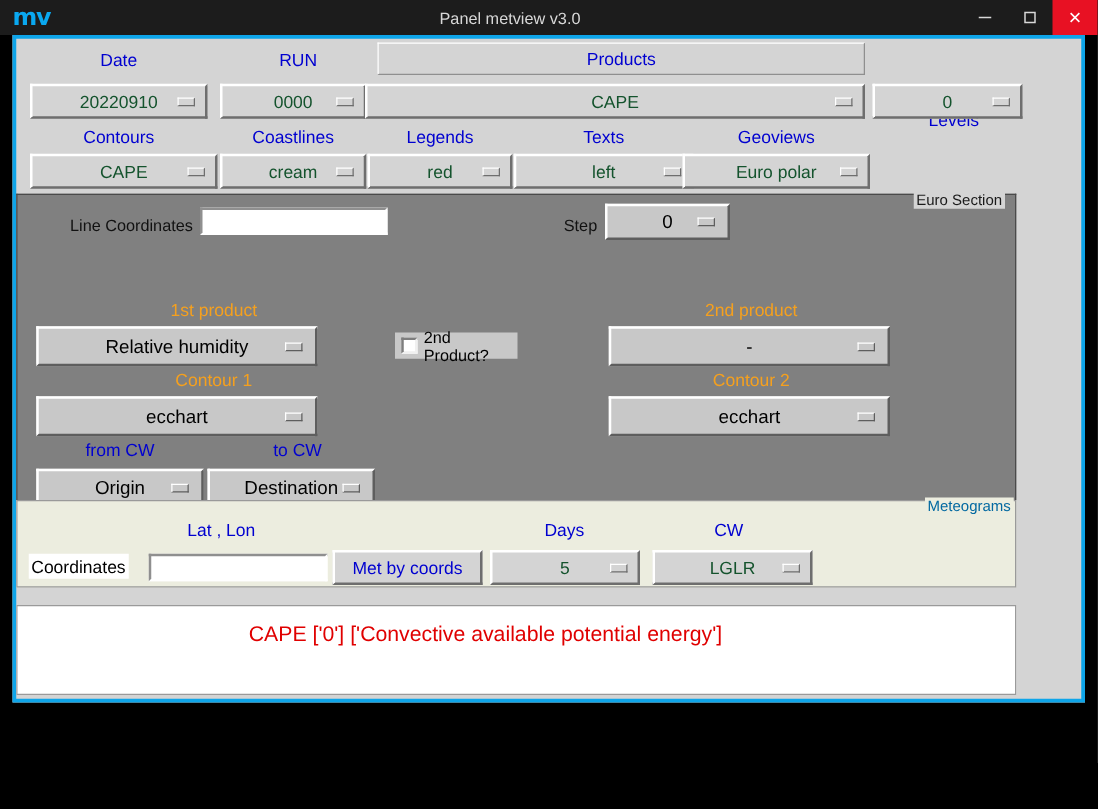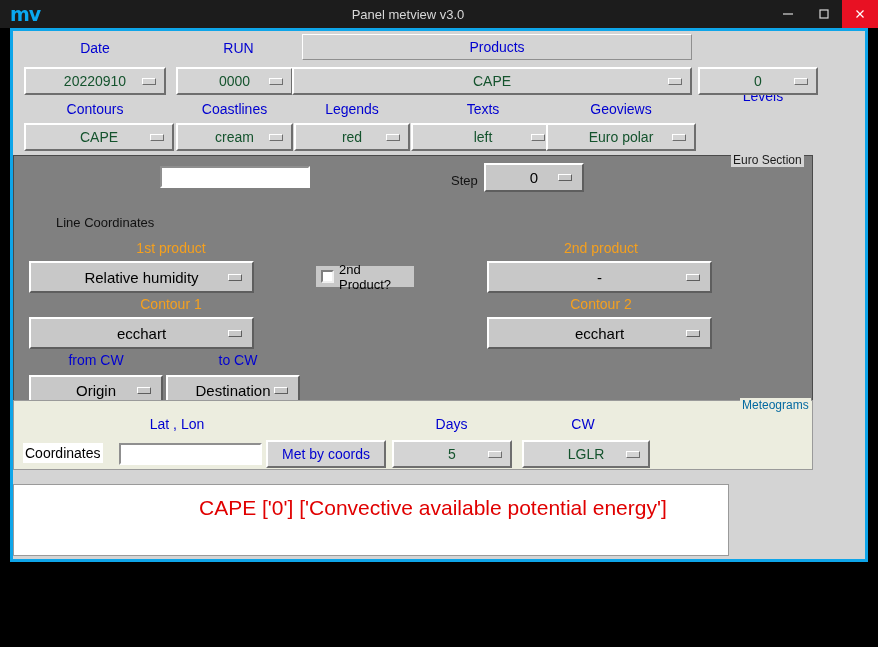--- a/index.html
+++ b/index.html
@@ -261,29 +261,29 @@
     display: flex; align-items: center; justify-content: center;
     color: #0000d0;
     font-size: 14px;
     font-family: "Liberation Sans", sans-serif;
   }
 
   
   #msgbox {
     position: absolute;
     left: 0px; top: 453px;
-    width: 716px; height: 72px;
+    width: 800px; height: 72px;
     background: #ffffff;
     box-sizing: border-box;
     border-top: 1px solid #9a9a9a;
     border-left: 1px solid #9a9a9a;
     border-right: 1px solid #9a9a9a;
     border-bottom: 1px solid #9a9a9a;
     color: #e00000;
-    font-size: 21px;
+    font-size: 17px;
     font-family: "Liberation Sans", sans-serif;
     padding: 10px 0 0 185px;
     line-height: 25px;
   }
 
   #create-btn {
     position: absolute;
     background: #c8c8c8;
     border-top: 2px solid #ffffff;
     border-left: 2px solid #ffffff;
@@ -379,21 +379,21 @@
       <span class="dash"></span>
     </div>
 
     <div class="opt" style="left:533px; top:92px; width:150px; height:28px;">
       <span>Euro polar</span>
       <span class="dash"></span>
     </div>
 
     <div id="xsec">
 
-      <div class="lbl-dark" style="left:42px; top:17px;margin-top:42px;">Line Coordinates</div>
+      <div class="lbl-dark" style="left:42px; top:17px;">Line Coordinates</div>
       <input class="txtin" style="left: 146px; top: 10px; width: 150px; height: 22px;" value="" placeholder="">
 
       <div class="lbl-dark" style="left:437px; top:17px;">Step</div>
       <div class="xopt" style="left:470px; top:7px; width:100px; height:29px;">
         <span>0</span>
         <span class="dash"></span>
       </div>
 
       <div class="lbl-orange" style="left:22px; top:84px; width:270px;">1st product</div>
       <div class="xopt" style="left:15px; top:105px; width:225px; height:32px;">

